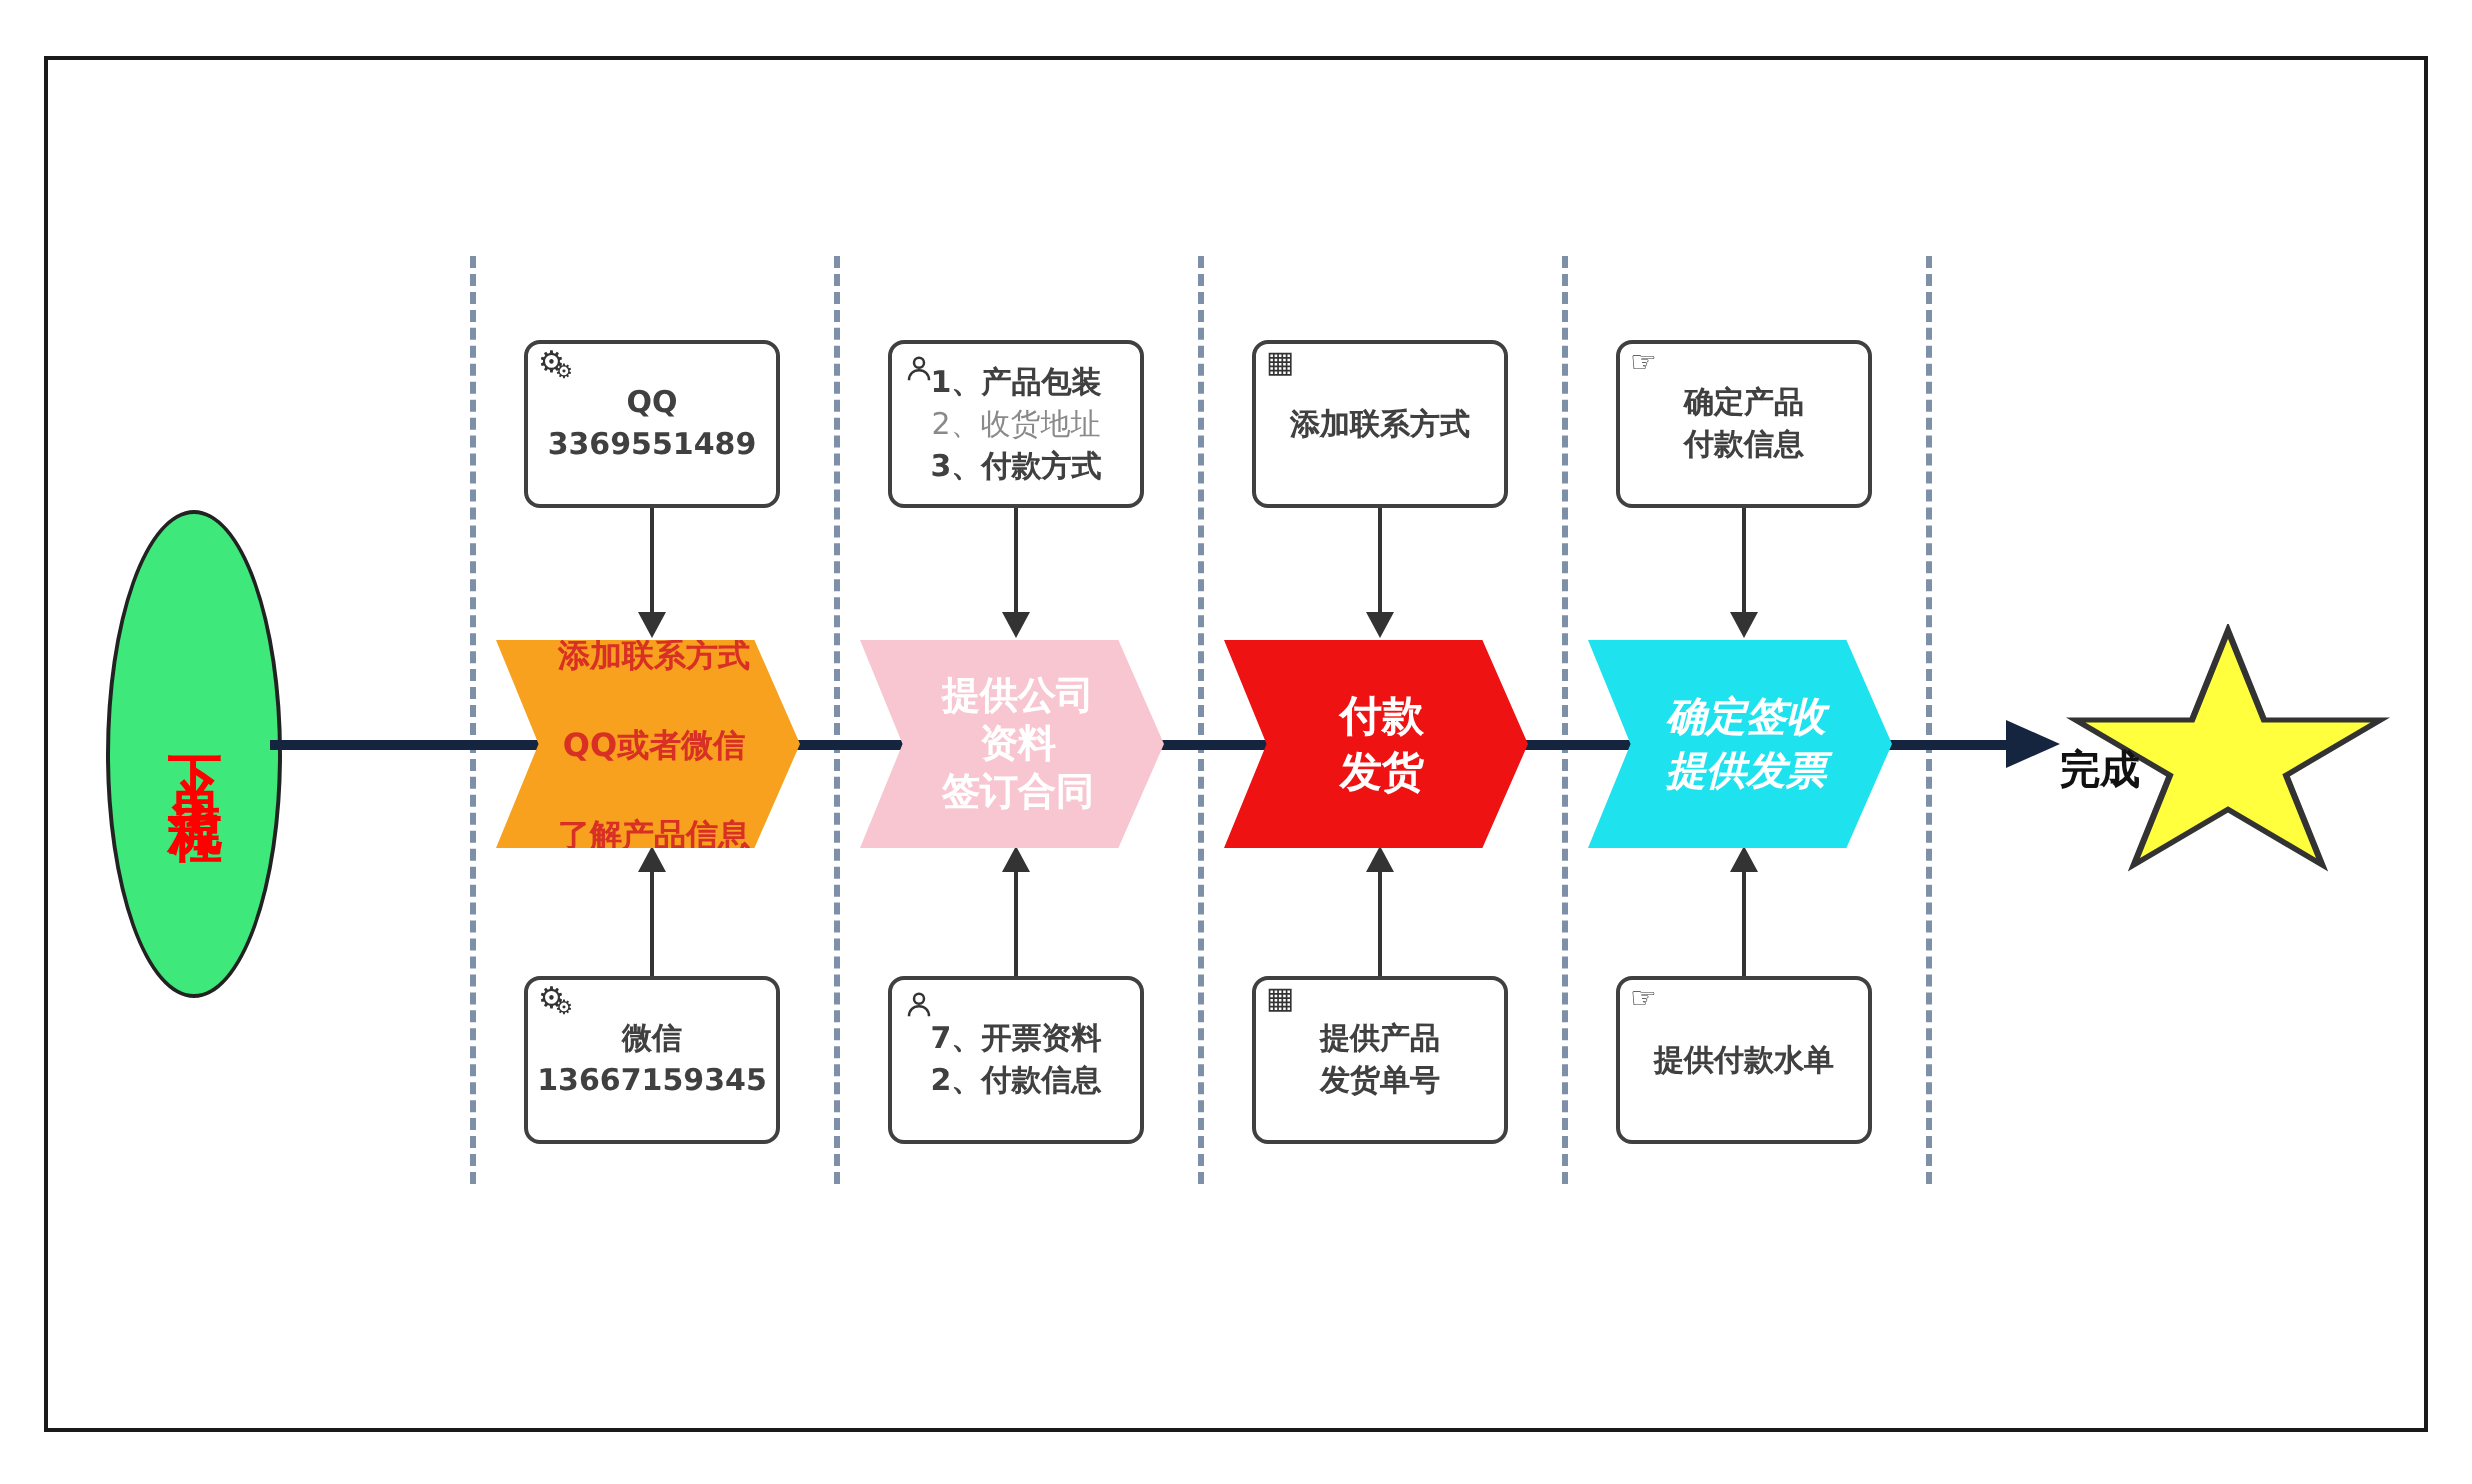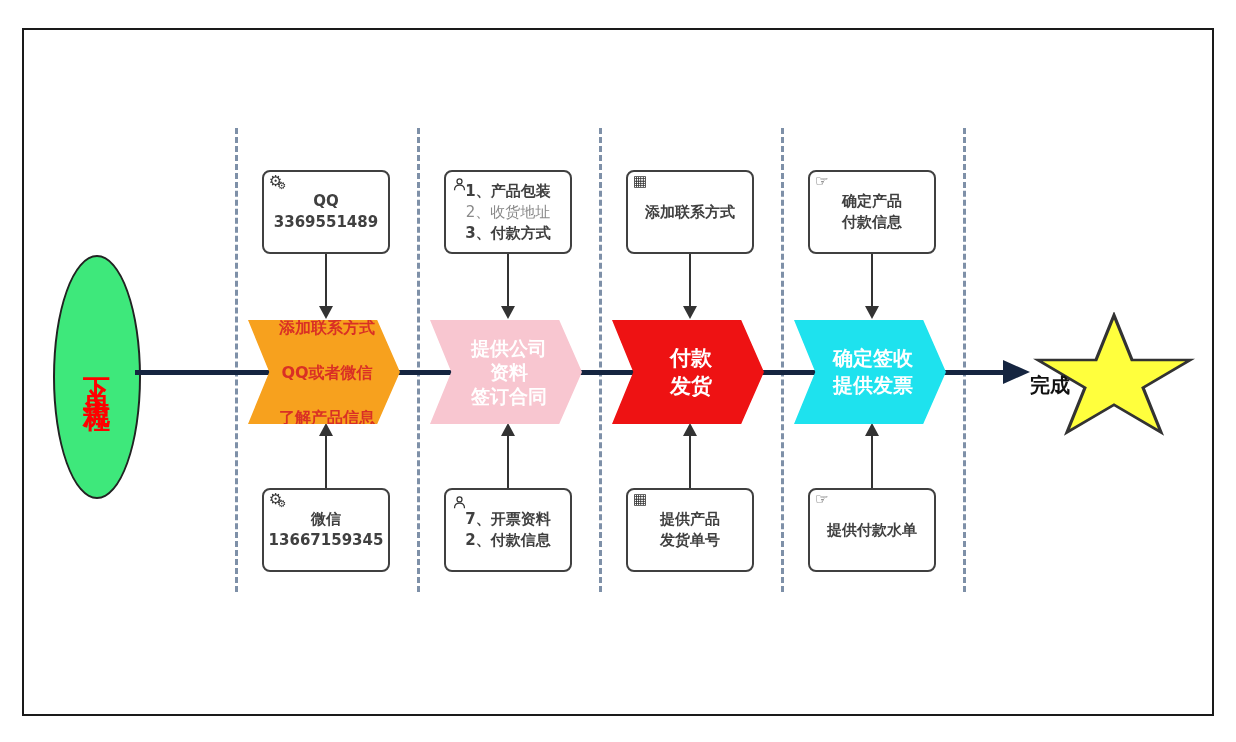--- a/index.html
+++ b/index.html
@@ -43,21 +43,21 @@
   .arr-up{position:absolute;left:50%;margin-left:-7px;top:423px;width:0;height:0;z-index:1;
     border-left:7px solid transparent;border-right:7px solid transparent;border-bottom:13px solid #333;}
 
   .chevron{position:absolute;left:50%;margin-left:-78px;top:320px;width:152px;height:104px;z-index:2;
     display:flex;flex-direction:column;align-items:center;justify-content:center;
     clip-path:polygon(0 0,85% 0,100% 50%,85% 100%,0 100%,14% 50%);
     padding-left:12px;padding-right:6px;box-sizing:border-box;text-align:center;}
   .chev-0{background:#F7A11E;gap:24px;}
   .chev-1{background:#F8C6D0;}
   .chev-2{background:#EE1213;}
-  .chev-3{background:#1EE2EE;}
+  .chev-3{background:#1EE2EE;font-style:italic;}
   .chevron .cline{color:#ffffff;font-weight:bold;white-space:nowrap;}
   .chev-0 .cline{color:#D93025;font-size:16px;line-height:21px;}
   .chev-1 .cline{font-size:19px;line-height:24px;}
   .chev-2 .cline{font-size:21px;line-height:28px;text-align:center;}
   .chev-3 .cline{font-size:20px;line-height:27px;}
 
   
   .star-wrap{position:absolute;left:1030px;top:312px;width:168px;height:136px;z-index:2;}
   .star-wrap svg{display:block;width:168px;height:136px;}
   .star-label{position:absolute;left:0;top:54%;width:100%;transform:translateY(-50%);

